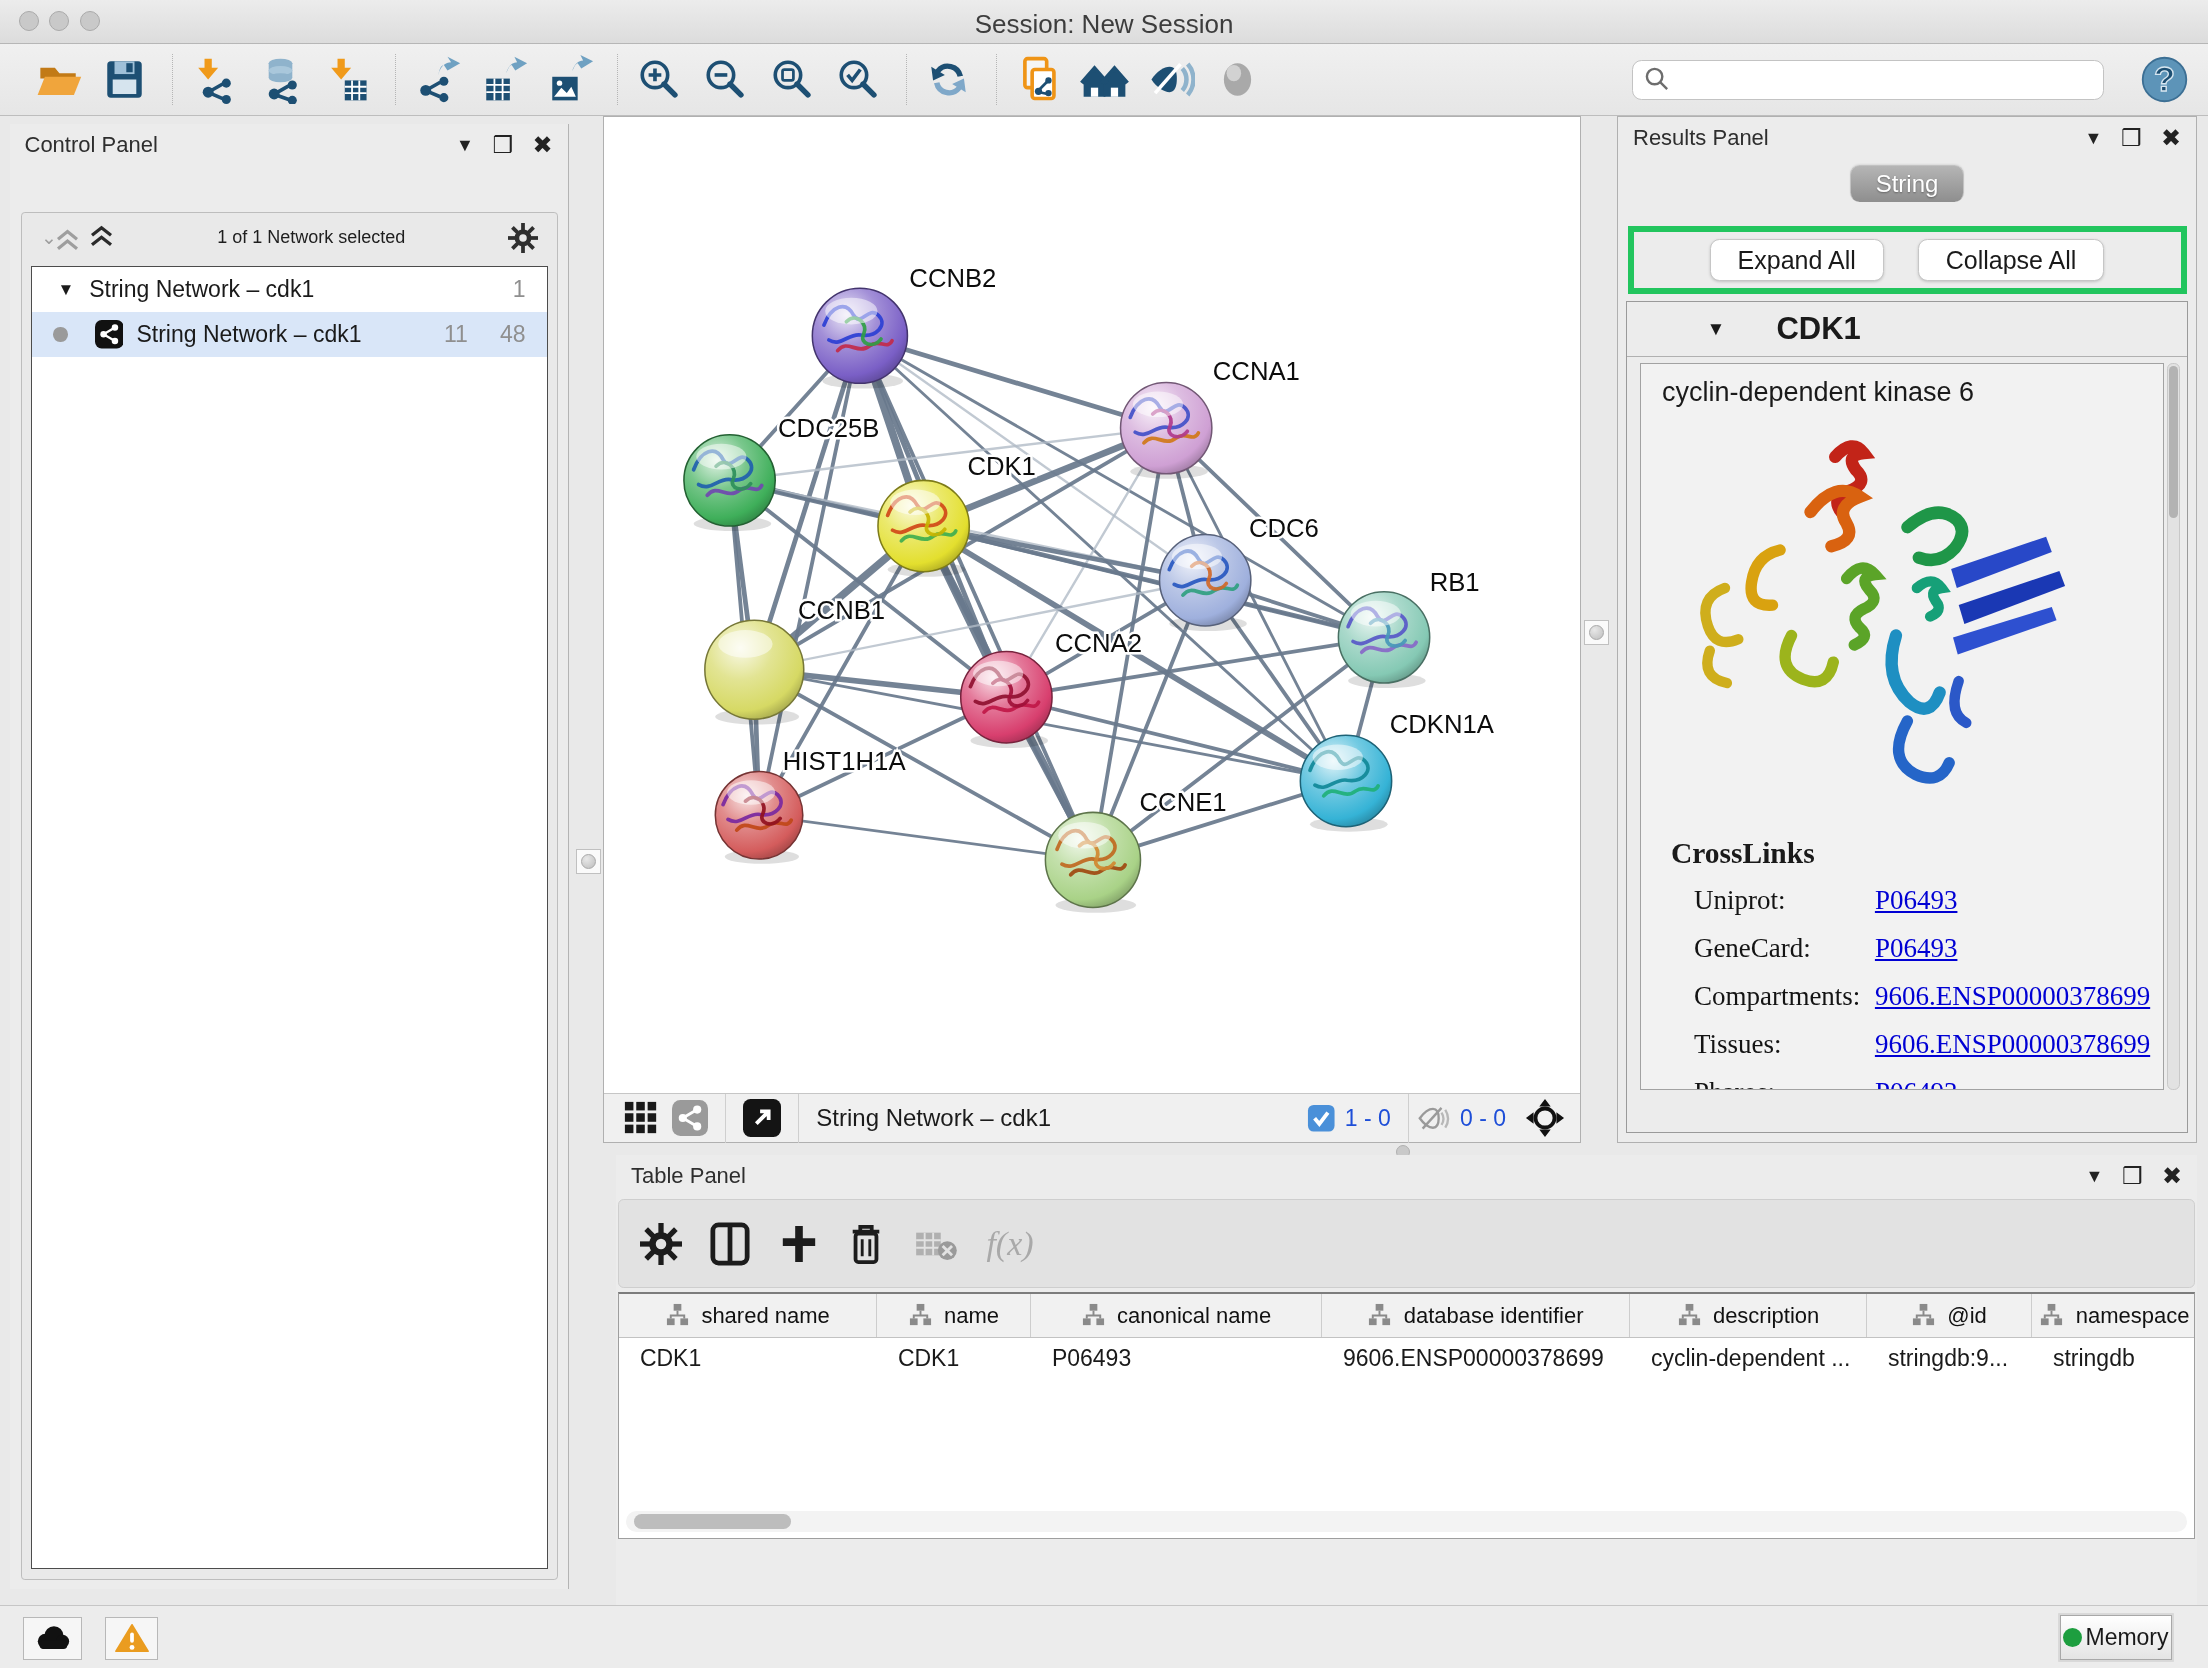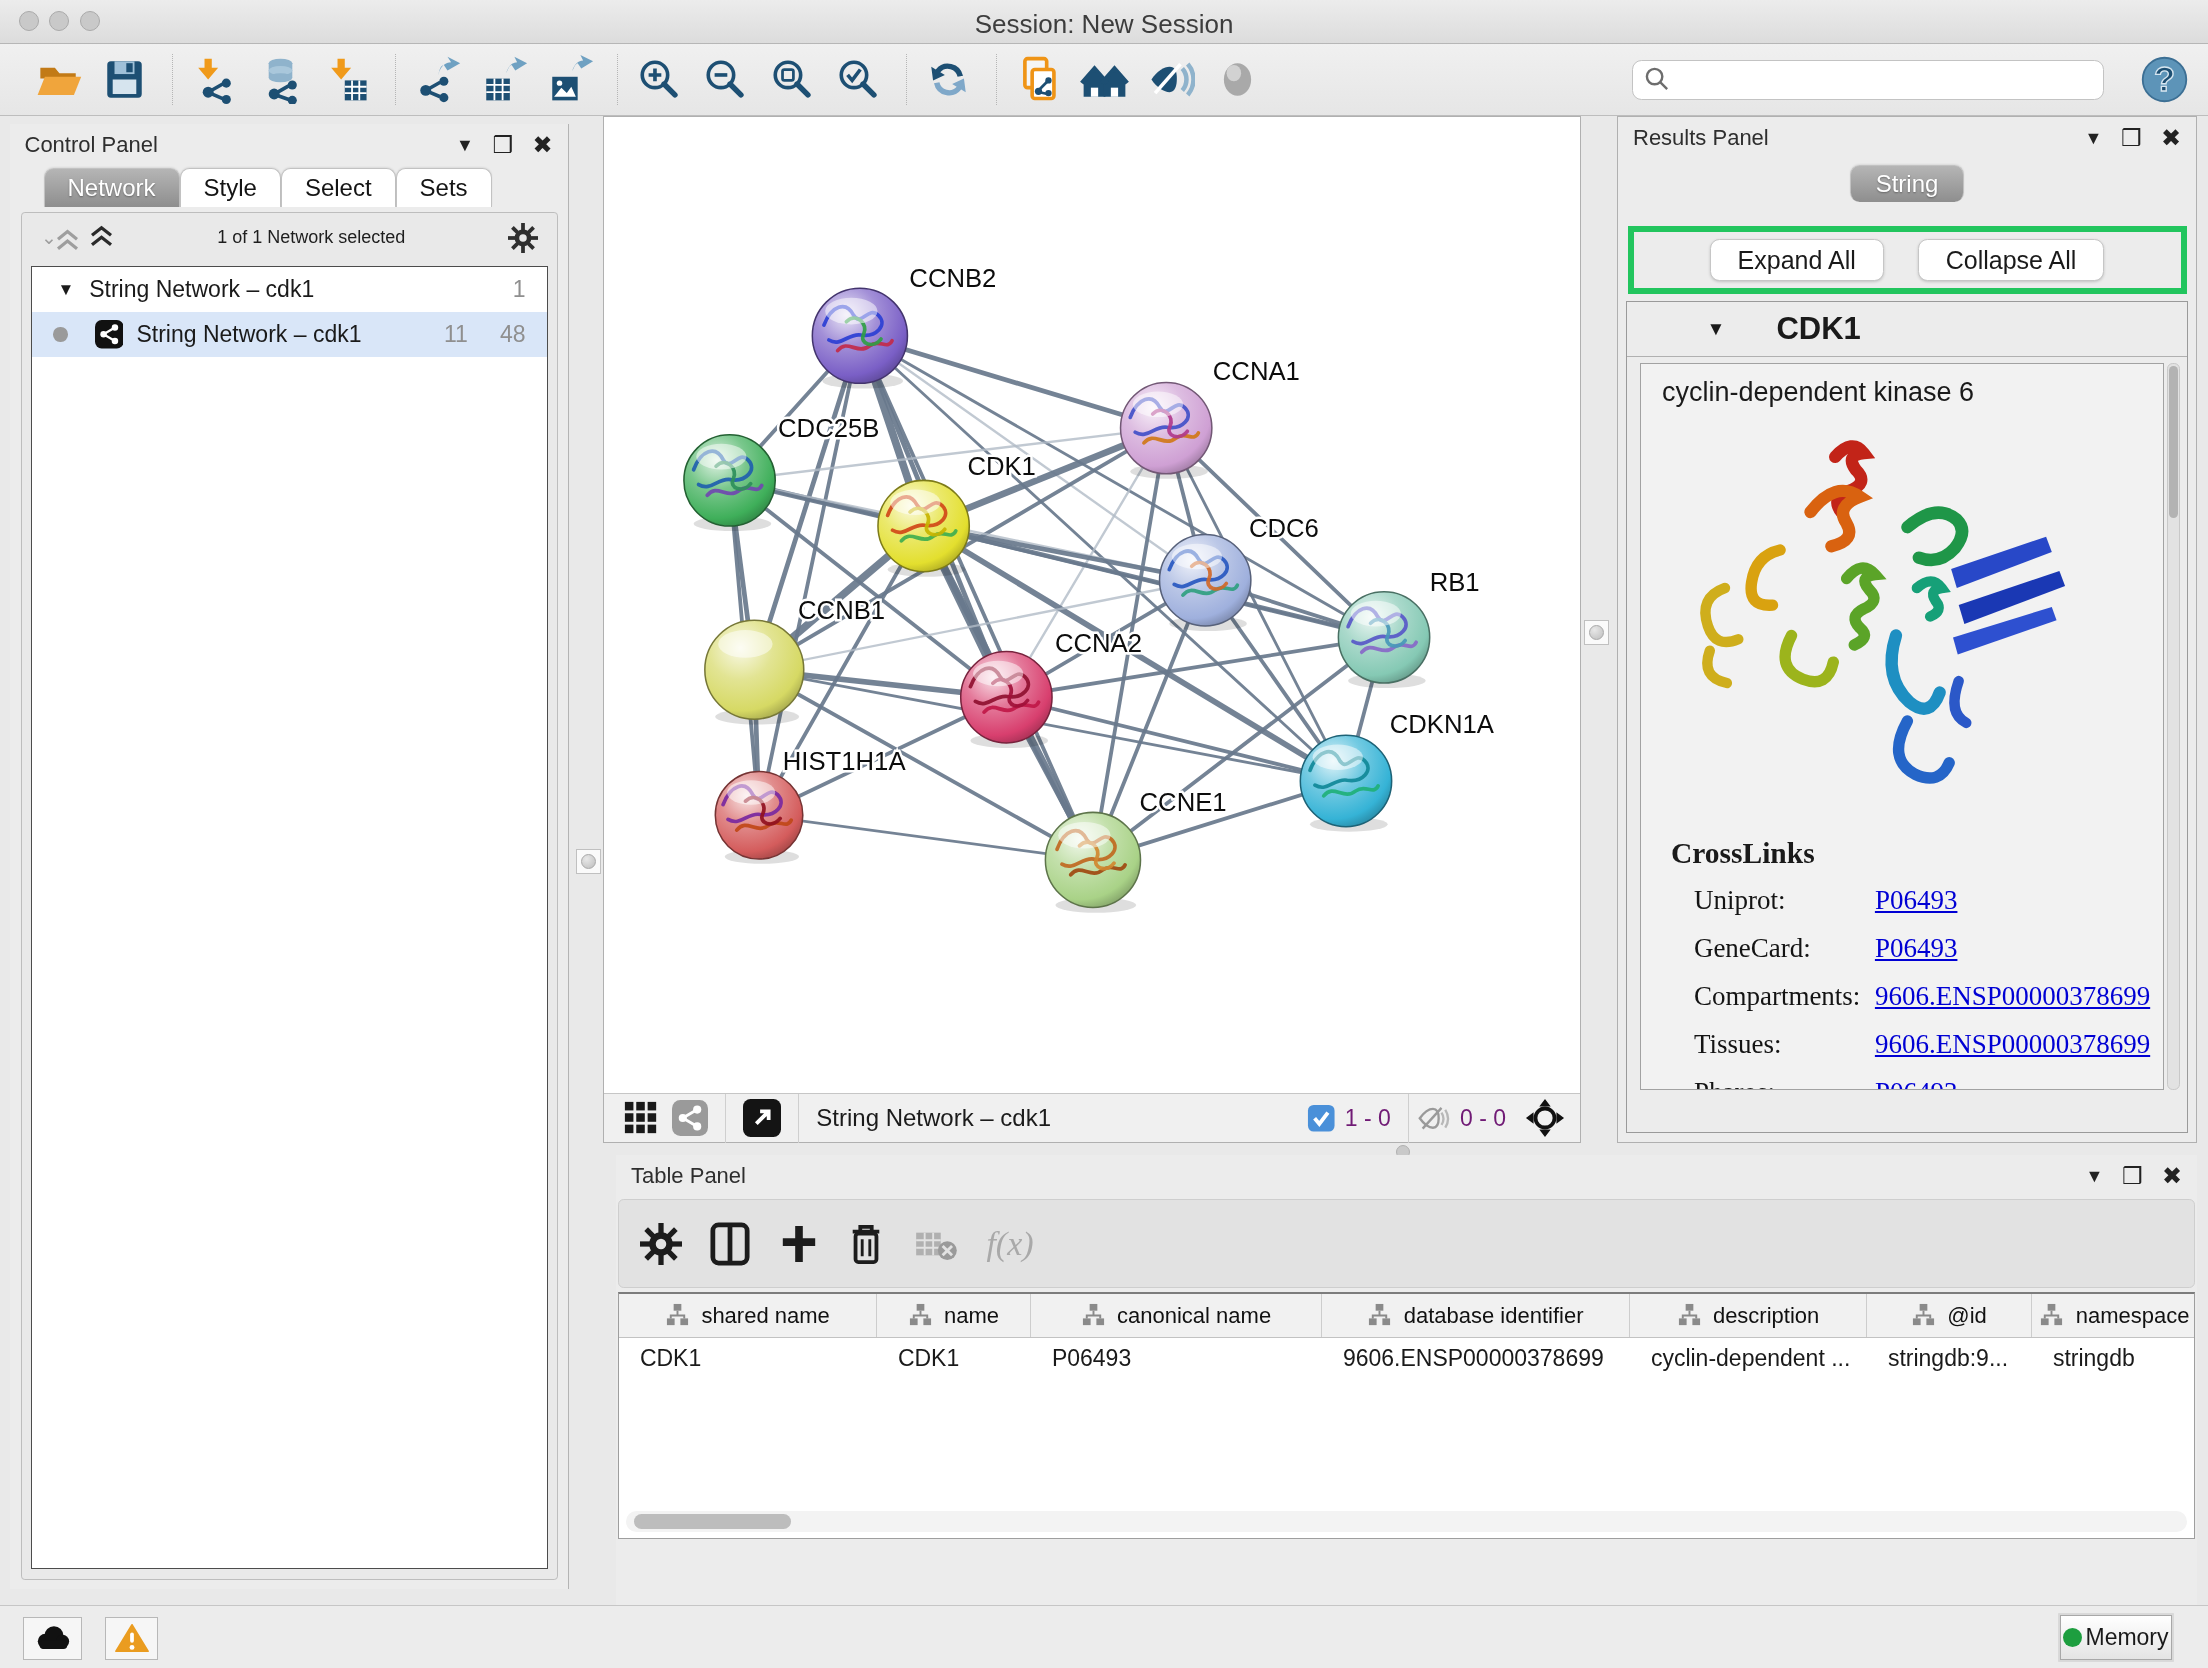--- a/index.html
+++ b/index.html
@@ -63,21 +63,21 @@
   .tree-count { color:#8f8f8f; }
 
   
   .network-panel { position:absolute; left:603px; top:116px; width:978px; height:1027px;
     background:#fff; border:1px solid #b0b0b0; }
   #network-svg { position:absolute; left:0; top:0; }
   .nv-toolbar { position:absolute; left:0; bottom:0; width:100%; height:49px;
     background:#f0f0f0; border-top:1px solid #c6c6c6; display:flex; align-items:center; }
   .nv-sep { width:0; height:49px; border-left:1px solid #cfcfcf; margin:0 17px; }
   .nv-title { font-size:24px; color:#1b1b1b; }
-  .nv-counts { font-size:23px; color:#701a75; margin:0 9.5px; }
+  .nv-counts { font-size:23px; color:#1d4ed8; margin:0 9.5px; }
 
   
   .results-panel { position:absolute; left:1617px; top:116px; width:580px; height:1027px;
     background:#ececec; border:1px solid #b0b0b0; }
   .rp-tab-wrap { position:absolute; top:48px; left:0; width:100%; text-align:center; }
   .rp-expandbox { position:absolute; top:109px; left:9.5px; right:9.5px; height:68px;
     border:6px solid #22c55e; background:#ececec; display:flex; align-items:center;
     justify-content:center; gap:34px; }
   .rp-btn { padding:5.7px 27px; font-size:25px; background:#fff; border:1px solid #c6c6c6;
     border-radius:9.5px; box-shadow:0 1px 2.9px rgba(0,0,0,.18); }
@@ -314,23 +314,20 @@
 </div>
 
 <div class="control-panel">
   <div class="panel-title-row">
     <span class="panel-title">Control Panel</span>
     <span class="win-controls">
       <span class="wc-collapse">▼</span>
       <span class="wc-float">❒</span>
       <span class="wc-close">✖</span>
     </span>
-  </div>
-  <div class="cp-tabs">
-    <span class="tab sel">Network</span><span class="tab">Style</span><span class="tab">Select</span><span class="tab">Sets</span>
   </div>
   <div class="cp-body">
     <div class="cp-netrow">
       <span class="chev" style="color:#9e9e9e">⌄<br></span>
       <svg width="25" height="28.5" viewBox="0 0 26 30">
         <path d="M3 27l10-8 10 8M3 17l10-8 10 8" stroke="#9e9e9e" stroke-width="3.4" fill="none"></path>
         </svg>
       <svg width="25" height="28.5" viewBox="0 0 26 30" style="margin-left:9.5px">
         <path d="M3 13l10-8 10 8M3 23l10-8 10 8" stroke="#2a2a2a" stroke-width="3.4" fill="none"></path>
         </svg>

